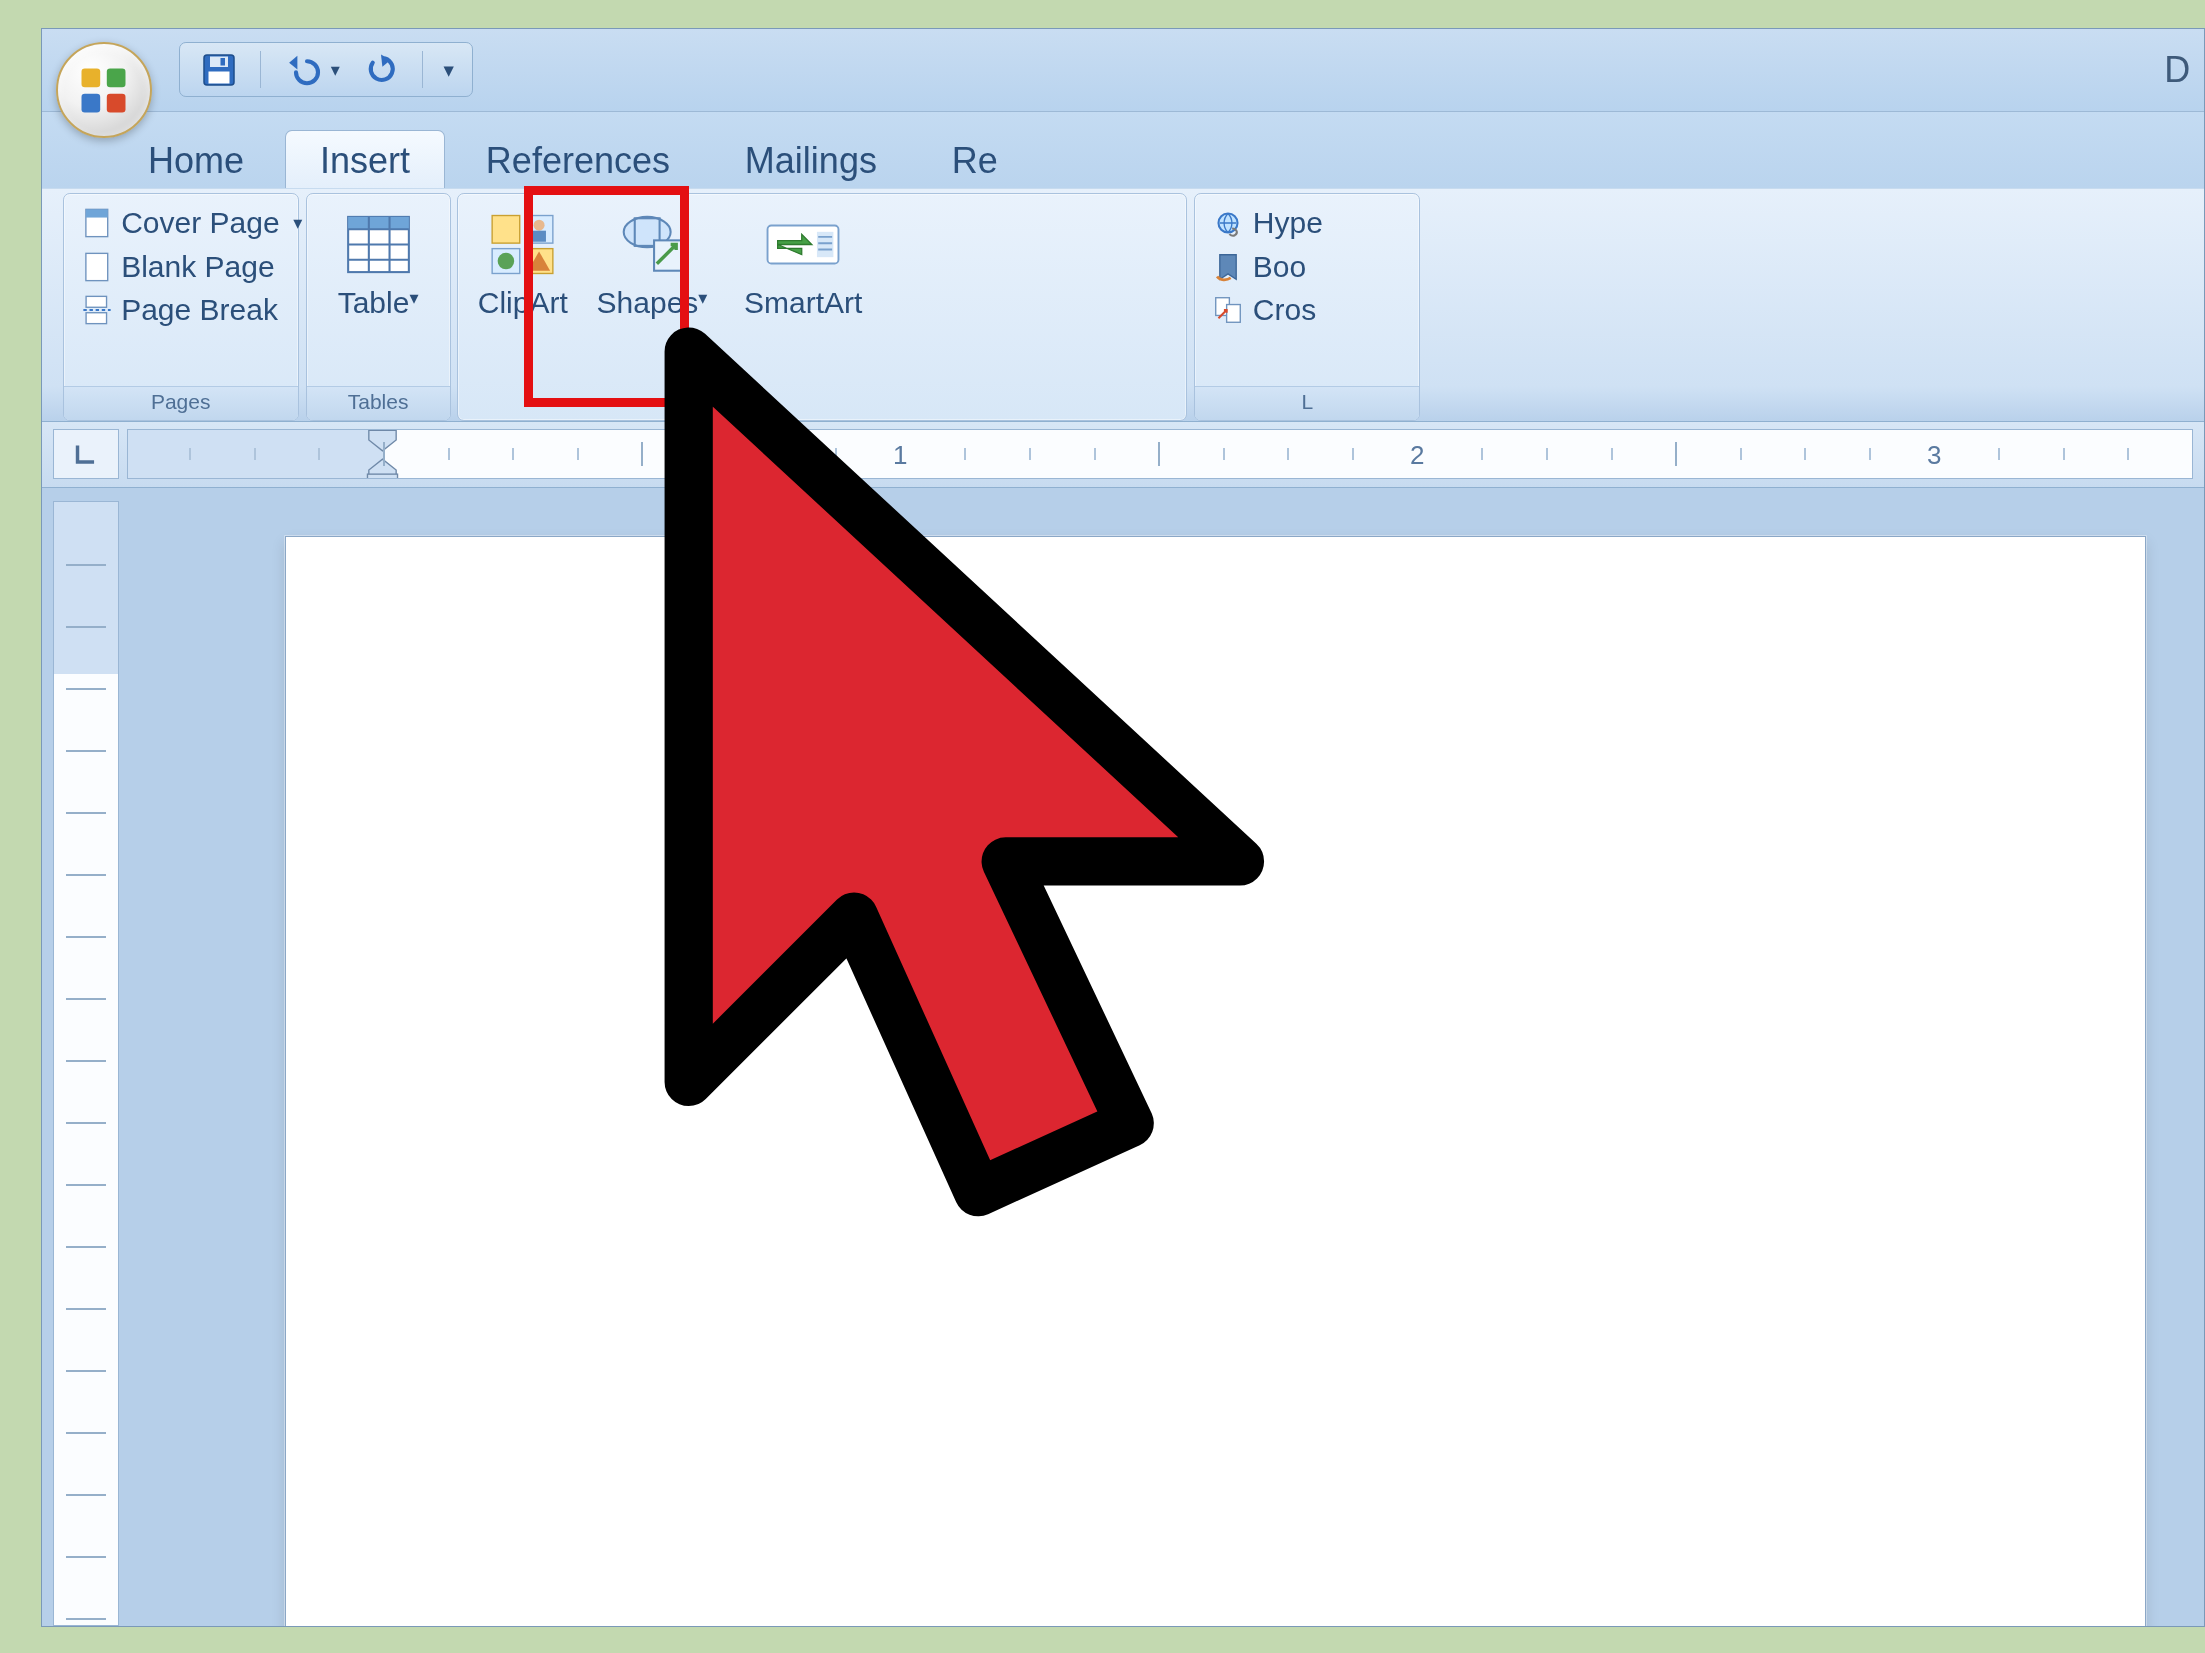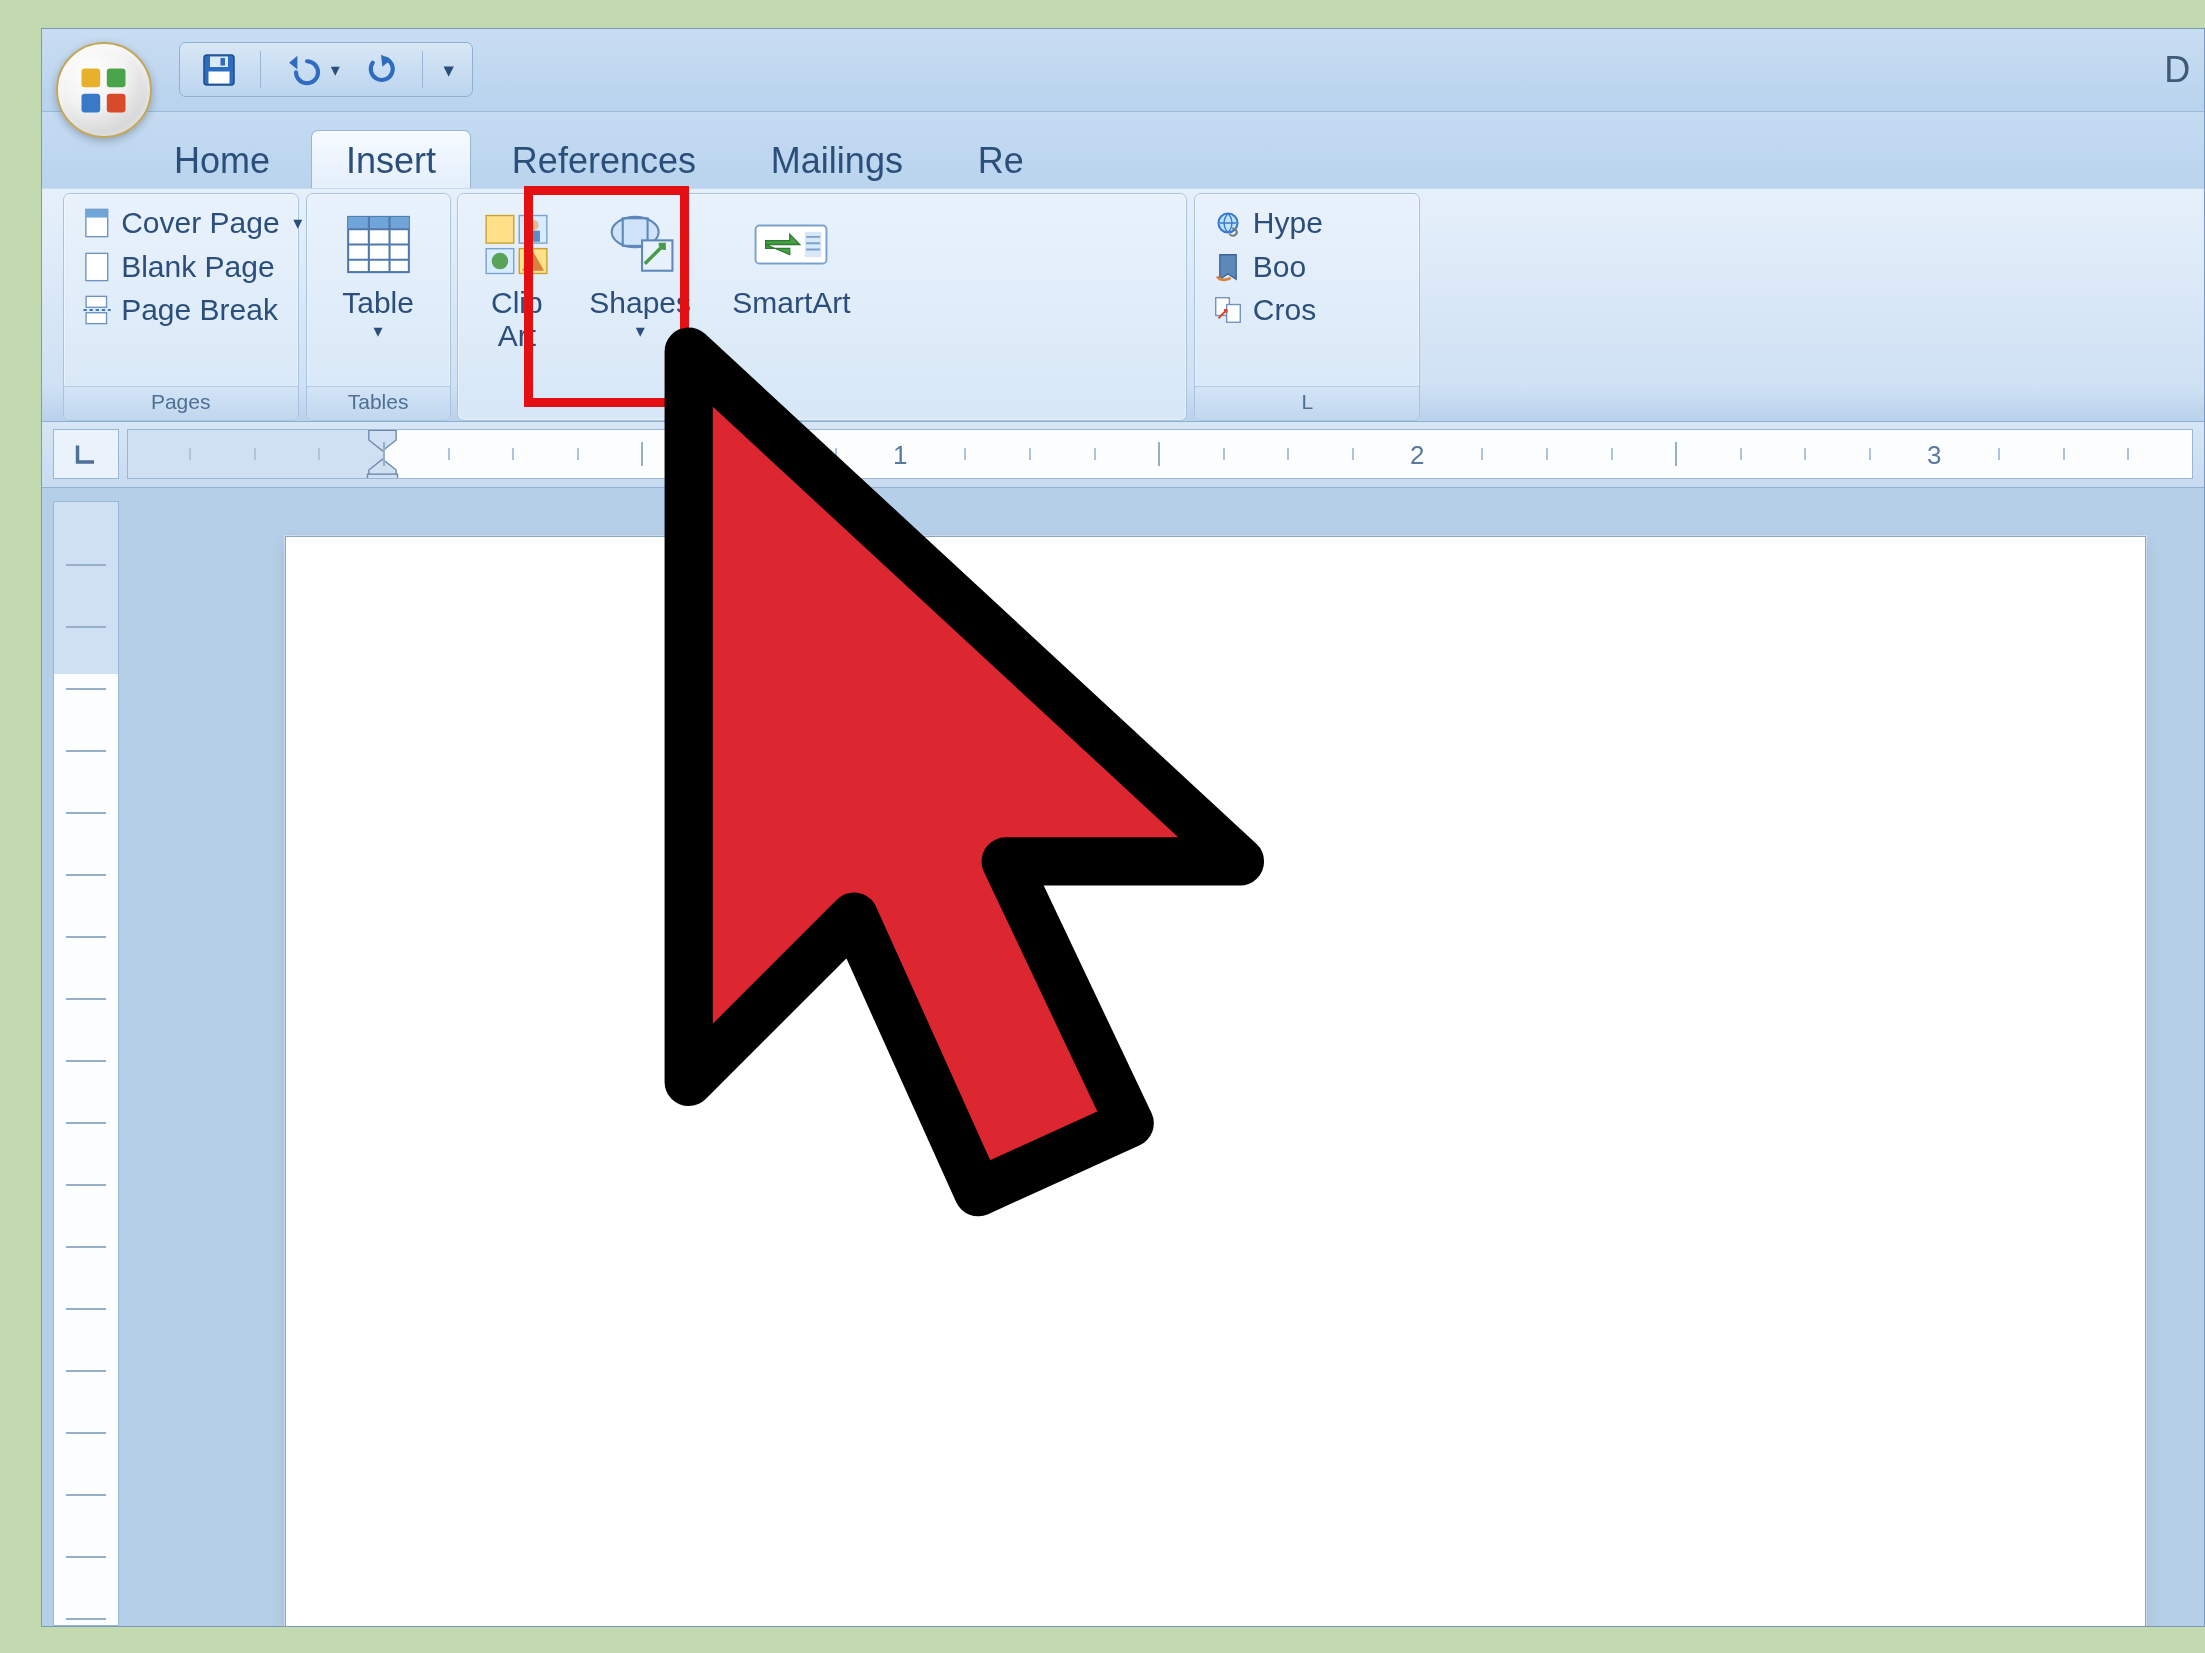--- a/index.html
+++ b/index.html
@@ -68,21 +68,21 @@
     margin-right: 13.8px;
     font-size: 36px;
     color: #3e5a7a;
   }
 
   
   .tabs-row {
     height: 76px;
     display:flex;
     align-items:flex-end;
-    padding-left: 98px;
+    padding-left: 72px;
     background: linear-gradient(#c4dbf2,#bad4ee);
     gap: 6.9px;
   }
   .tab {
     font-size: 36px;
     color: #2b4f7a;
     padding: 9.6px 34px 5.5px 34px;
     border-radius: 6.9px 6.9px 0 0;
     cursor: default;
   }
@@ -135,21 +135,21 @@
   .menu-item .mini-icon { width:30px; height:30px; display:flex;align-items:center;justify-content:center;}
 
   .big-btn {
     display:flex; flex-direction:column; align-items:center; justify-content:flex-start;
     padding: 6.9px 12.4px 2.8px 12.4px;
     border-radius: 5.5px;
     gap: 4.1px;
     min-width: 103px;
   }
   .big-btn .big-icon { width:76px; height:76px; display:flex;align-items:center;justify-content:center;}
-  .big-btn .caption { font-size:30px; color:#2b4f7a; text-align:center; line-height:1.1; height:69px; display:flex; flex-direction:column; justify-content:flex-start;}
+  .big-btn .caption { font-size:30px; color:#2b4f7a; text-align:center; line-height:1.1; height:69px; display:flex; flex-direction:row; justify-content:flex-start;}
   .caption .dd-arrow { font-size:18px; color:#2b4f7a; margin-top:2.8px;}
 
   .highlighted {
     background: linear-gradient(#fff3c2, #ffe27a 45%, #ffd24d 55%, #ffe89a);
     border: 0.7px solid #d9a93e;
     box-shadow: inset 0 0 0 0.7px rgba(255,255,255,0.7);
   }
   .red-box {
     position:absolute;
     border: 9.6px solid #e40f12;

